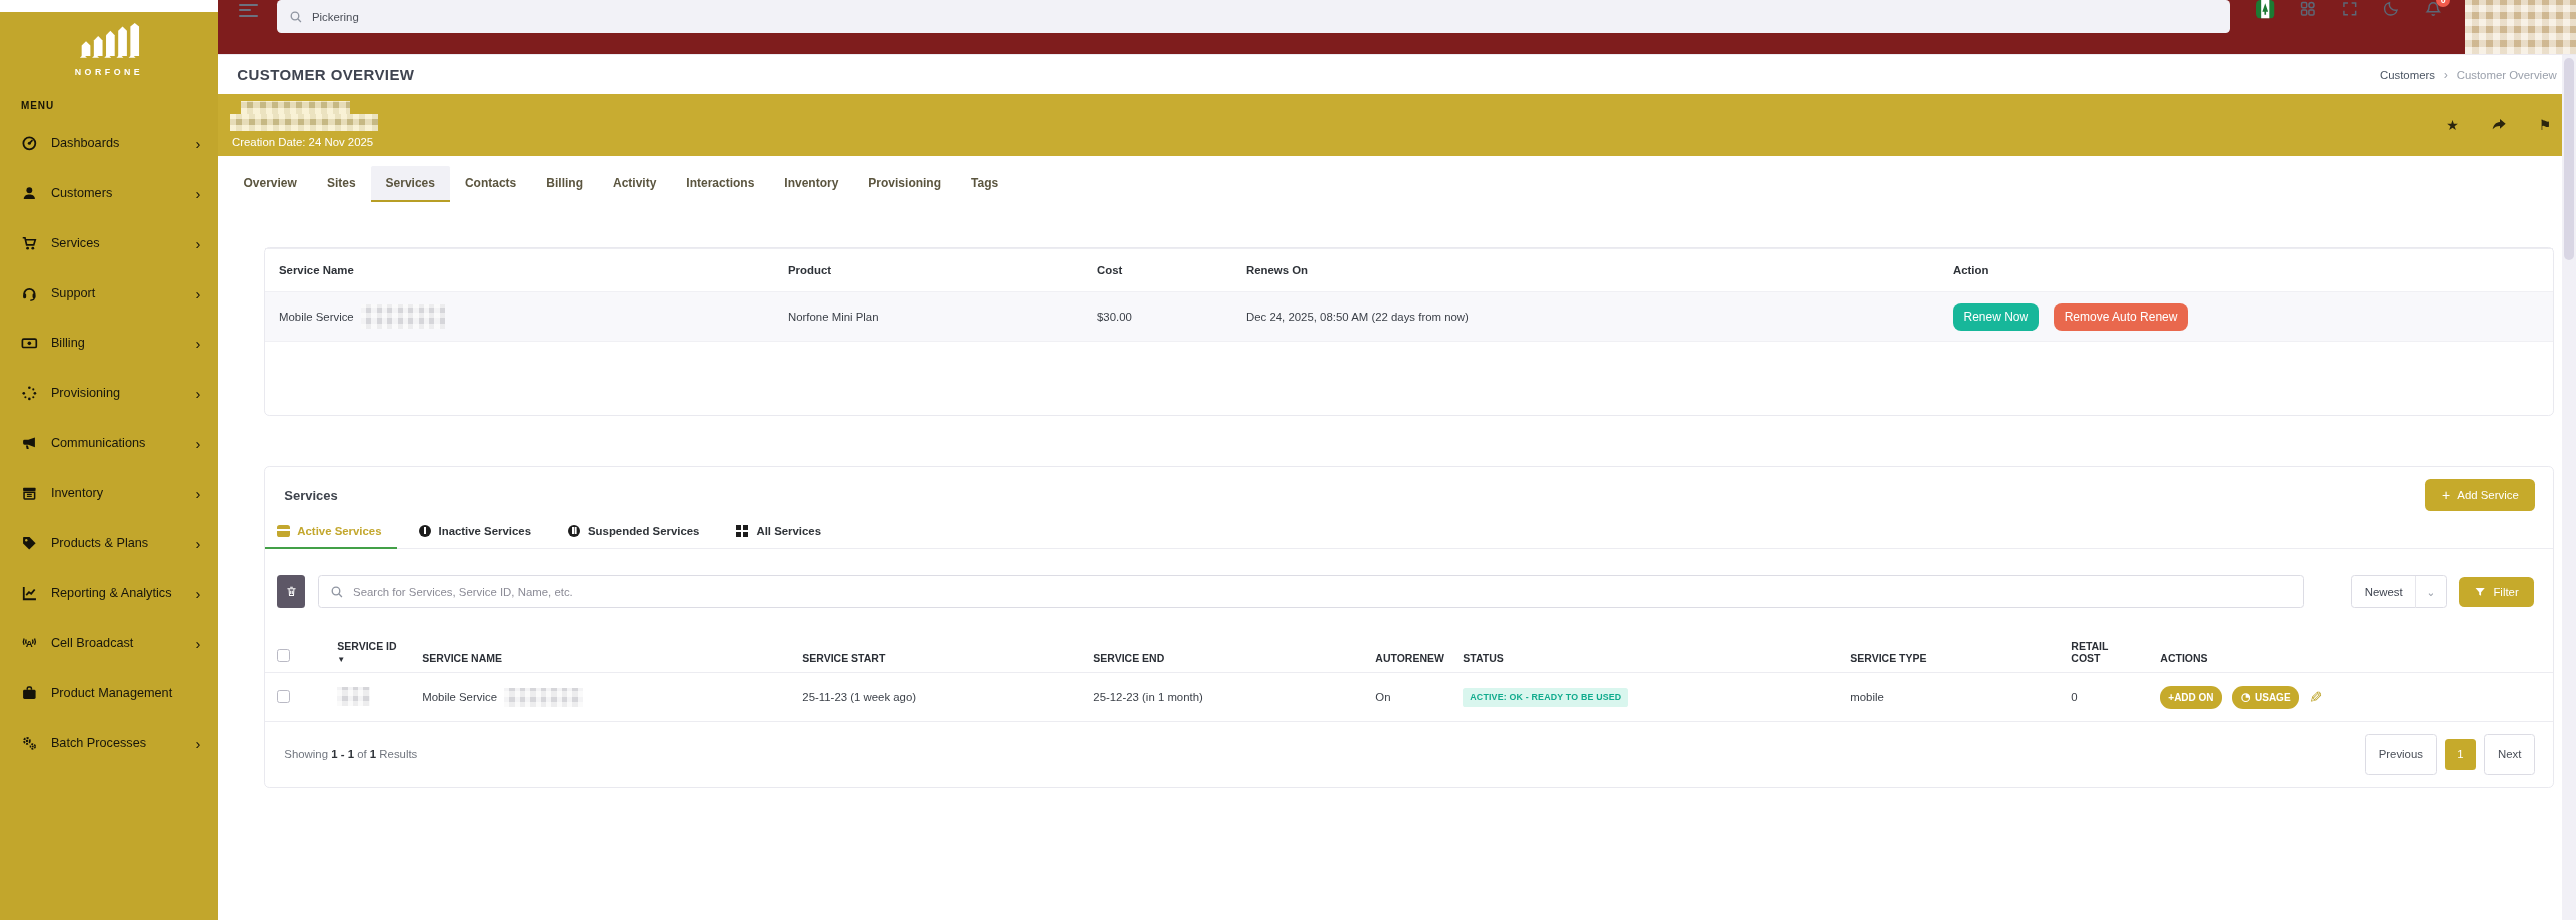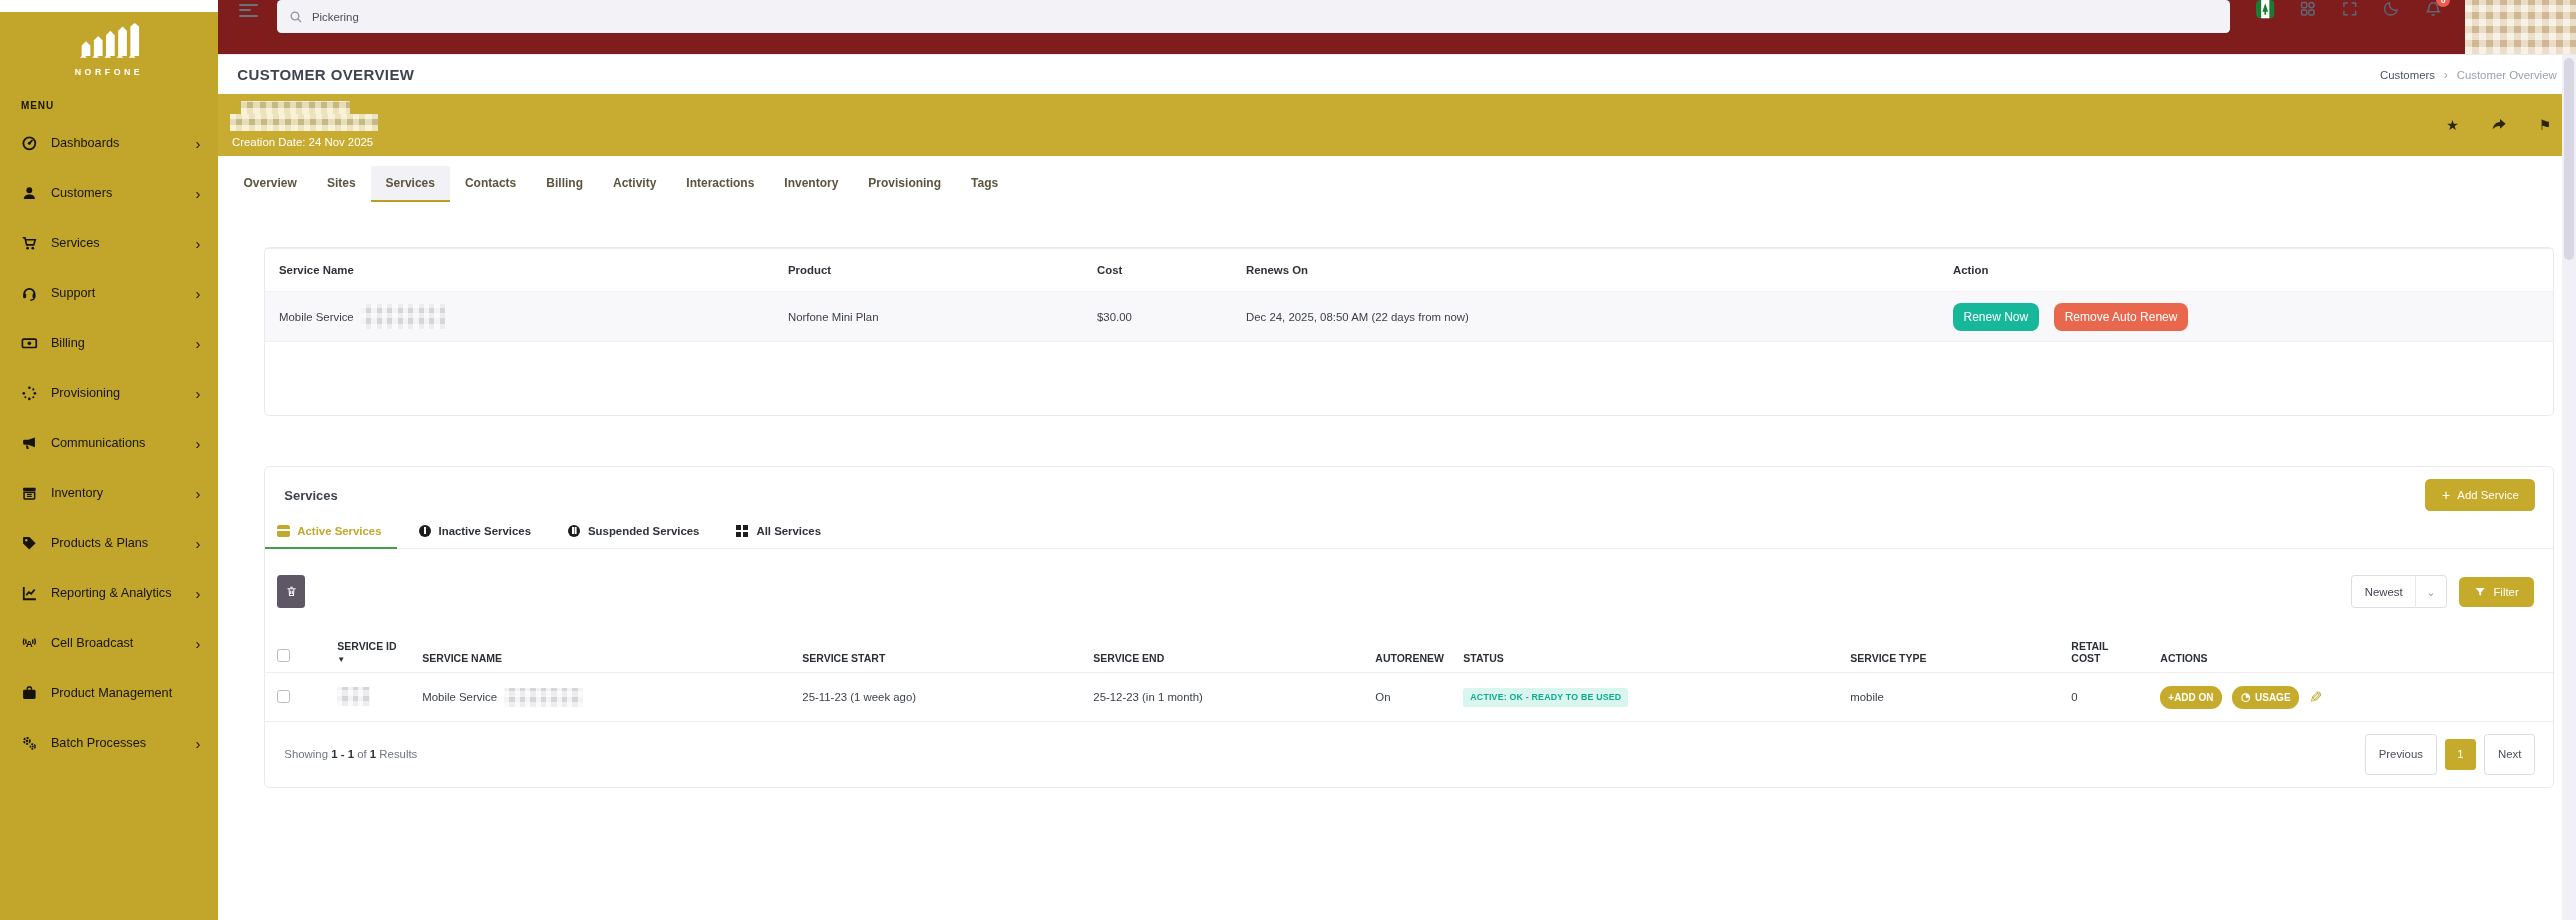--- a/index.html
+++ b/index.html
@@ -442,20 +442,27 @@
     </div>
     <div class="green-line"></div>
   </div>
 
   <div class="filterrow">
     <button class="trash-btn">
       <svg width="13" height="13" viewBox="0 0 24 24" fill="none" stroke="#fff" stroke-width="1.9">
           <path d="M4.5 7h15M9.5 4h5M7.5 7l.8 12.5h7.4L16.5 7M10.5 10.5v6M13.5 10.5v6"></path>
         </svg>
     </button>
+    <div class="sv-search">
+      <svg width="16" height="16" viewBox="0 0 24 24">
+          <circle cx="10.5" cy="10.5" r="5.7" fill="none" stroke="currentColor" stroke-width="2"></circle>
+          <path d="M15 15l4.4 4.4" stroke="currentColor" stroke-width="2"></path>
+        </svg>
+      <input type="text" placeholder="Search for Services, Service ID, Name, etc." style="">
+    </div>
     <div class="sort-box">
       <span class="sort-value">Newest</span>
       <span class="sort-caret">⌄</span>
     </div>
     <button class="btn btn-filter">
       <svg width="12.3" height="12.3" viewBox="0 0 24 24" fill="#fff">
           <path d="M3 4h18l-7.2 8v7l-3.6-1.9V12z"></path>
         </svg>
       <span>Filter</span>
     </button>

